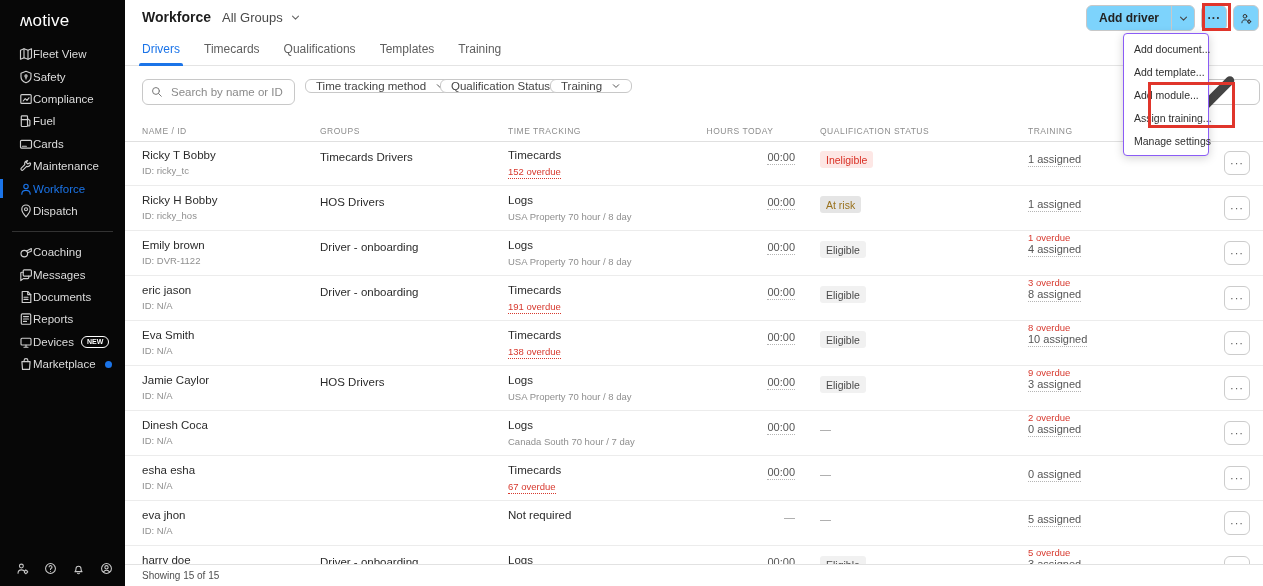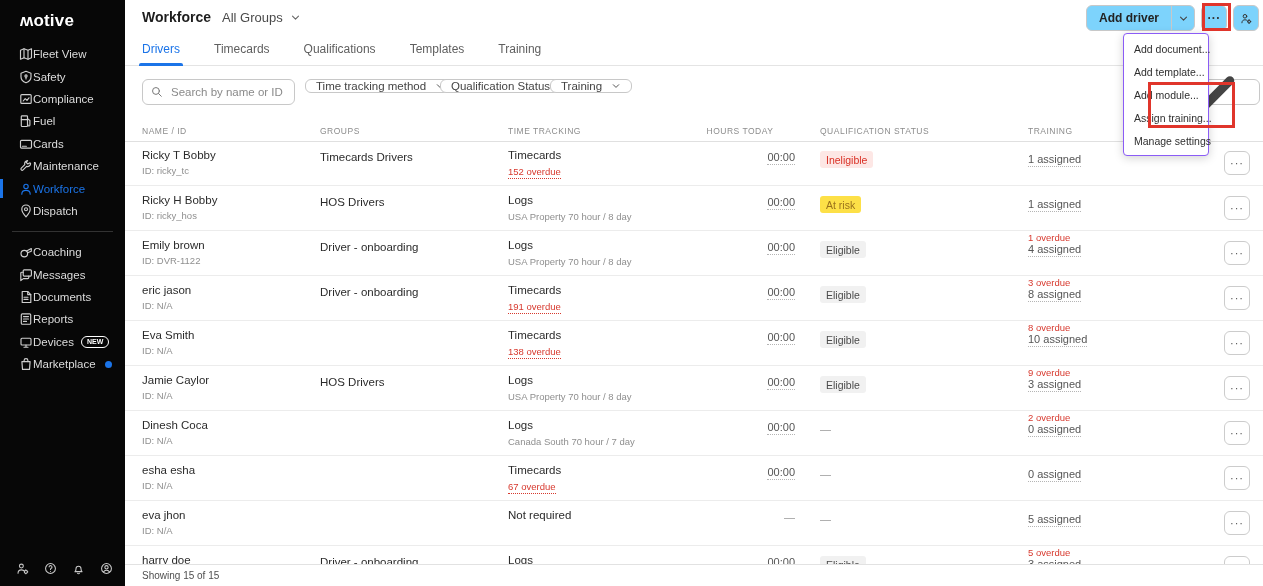--- a/index.html
+++ b/index.html
@@ -1,21 +1,21 @@
 <!DOCTYPE html>
 <html><head>
 <meta charset="utf-8">
 <style>
   html,body{margin:0;padding:0;}
   body{width:1263px;height:586px;position:relative;overflow:hidden;background:#fff;
        font-family:"Liberation Sans",sans-serif;-webkit-font-smoothing:antialiased;}
   svg{display:block}
   
   .sidebar{position:absolute;left:0;top:0;bottom:0;width:125px;background:#070707;color:#dcdcdc;z-index:5}
-  .logo{padding:11px 0 12px 20px;font-size:17px;font-weight:bold;color:#fff;letter-spacing:.2px}
+  .logo{padding:11px 0 12px 20px;font-size:17px;font-weight:normal;color:#fff;letter-spacing:.2px}
   .nav-item{display:flex;align-items:center;height:22.4px;padding-left:19px;font-size:11.5px;
             color:#dcdcdc;cursor:pointer;position:relative;white-space:nowrap}
   .nav-item .nv-ic{width:14px;height:14px;color:#cfcfcf;flex:0 0 auto}
   .nav-item.active{color:#1b74e8}
   .nav-item.active .nv-ic{color:#1b74e8}
   .nav-item.active::before{content:'';position:absolute;left:0;top:2px;bottom:2px;width:3px;background:#1b74e8}
   .nav-divider{height:1px;background:#323232;margin:9px 12px}
   .new-badge{border:1px solid #fff;border-radius:8px;font-size:7px;font-weight:bold;padding:1.5px 5px;margin-left:7px;color:#fff}
   .mp-dot{width:7px;height:7px;border-radius:50%;background:#1b74e8;margin-left:9px}
   .side-foot{position:absolute;bottom:11px;left:16px;display:flex;gap:15px;color:#c9c9c9}
@@ -29,21 +29,21 @@
   .actions{position:absolute;right:4px;top:5px;display:flex;gap:6px;align-items:center}
   .btn{border:1px solid #c8c8c8;border-radius:6px;background:#7dd3fc;color:#222;box-sizing:border-box}
   .add-split{display:flex;align-items:stretch;height:26px}
   .add-label{padding:0 12px;font-weight:bold;font-size:12px;display:flex;align-items:center;cursor:pointer}
   .add-caret{border-left:1px solid #c8c8c8;width:22px;display:flex;align-items:center;justify-content:center;cursor:pointer}
   .add-caret .chev,.icon-btn .chev{width:11px;height:11px;color:#444}
   .icon-btn{width:26px;height:26px;display:flex;align-items:center;justify-content:center;cursor:pointer;color:#333}
   .dots{font-size:12px;letter-spacing:1px;font-weight:bold;color:#333;line-height:0;padding-bottom:6px}
   .pg-ic{width:15px;height:15px}
   
-  .tabs{position:relative;height:28px;border-bottom:1px solid #e4e4e4;padding-left:17px;display:flex;gap:34px;box-sizing:border-box}
+  .tabs{position:relative;height:28px;border-bottom:1px solid #e4e4e4;padding-left:17px;display:flex;gap:24px;box-sizing:border-box}
   .tab{font-size:12px;color:#5f5f5f;padding-top:4px;position:relative;cursor:pointer;white-space:nowrap}
   .tab.active{color:#1b74e8}
   .tab.active::after{content:'';position:absolute;left:-3px;right:-3px;bottom:-1px;height:3px;background:#1b74e8;border-radius:2px 2px 0 0}
   
   .filters{position:relative;height:56px}
   .search{position:absolute;left:17px;top:13px;width:153px;height:26px;border:1px solid #c8c8c8;border-radius:6px;
           display:flex;align-items:center;padding:0 8px;gap:6px;box-sizing:border-box}
   .search .s-ic{width:12px;height:12px;color:#777;flex:0 0 auto}
   .search input{border:none;outline:none;font-size:11.5px;width:100%;color:#333;font-family:inherit;background:transparent}
   .search input::placeholder{color:#8a8a8a}
@@ -69,21 +69,21 @@
   .tk{font-size:11.5px;color:#2b2b2b}
   .tk-sub{font-size:9.5px;margin-top:4px;display:inline-block}
   .tk-sub.rule{color:#8f8f8f}
   .tk-sub.ov{color:#d7382d;border-bottom:1px dotted #d7382d;padding-bottom:1px}
   .c-hours{position:absolute;left:560px;width:110px;top:10px;text-align:right;font-size:11px;color:#555}
   .c-hours .hv{border-bottom:1px dotted #b5b5b5;padding-bottom:1px}
   .c-hours .hv.dash{border-bottom:none;color:#999}
   .c-qual{position:absolute;left:695px;top:8px}
   .badge{font-size:10.5px;padding:2.5px 6px;border-radius:3px;white-space:nowrap}
   .b-ineligible{background:#fde7e5;color:#d93025}
-  .b-atrisk{background:#fde047;color:#99711c}
+  .b-atrisk{background:#e5e5e5;color:#99711c}
   .b-eligible{background:#f1f1f1;color:#4a4a4a}
   .q-dash{font-size:11px;color:#999}
   .c-train{position:absolute;left:903px;top:8px}
   .tr-a{font-size:11px;color:#555;display:inline-block;border-bottom:1px dotted #b5b5b5;padding-bottom:1px}
   .tr-o{font-size:9.5px;color:#d7382d;margin-top:20px}
   .row-menu{position:absolute;right:13px;top:10px;width:26px;height:24px;border:1px solid #ccc;border-radius:6px;
             background:#fff;color:#555;font-size:11px;letter-spacing:1px;cursor:pointer;line-height:20px;text-align:center;padding:0;font-family:inherit}
   .tfoot{position:absolute;left:0;right:0;bottom:0;height:21px;background:#fff;border-top:1px solid #e2e2e2;
          font-size:10px;color:#4f4f4f;display:flex;align-items:center;padding-left:17px;z-index:4}
   

